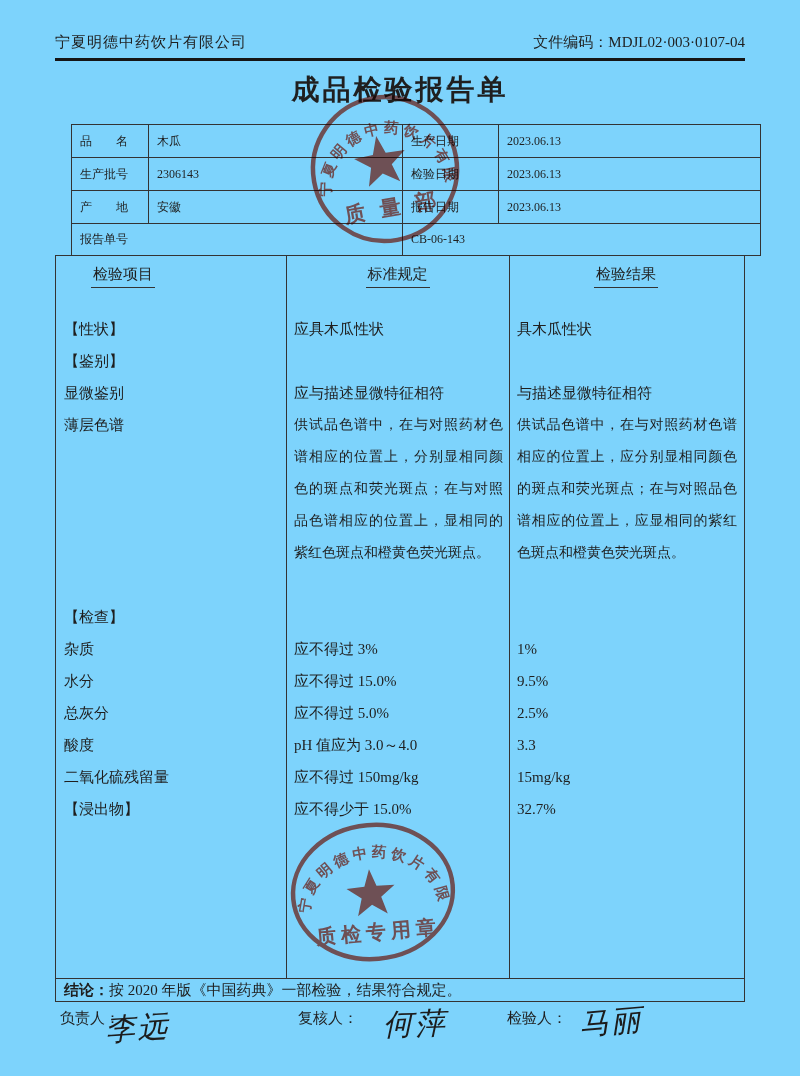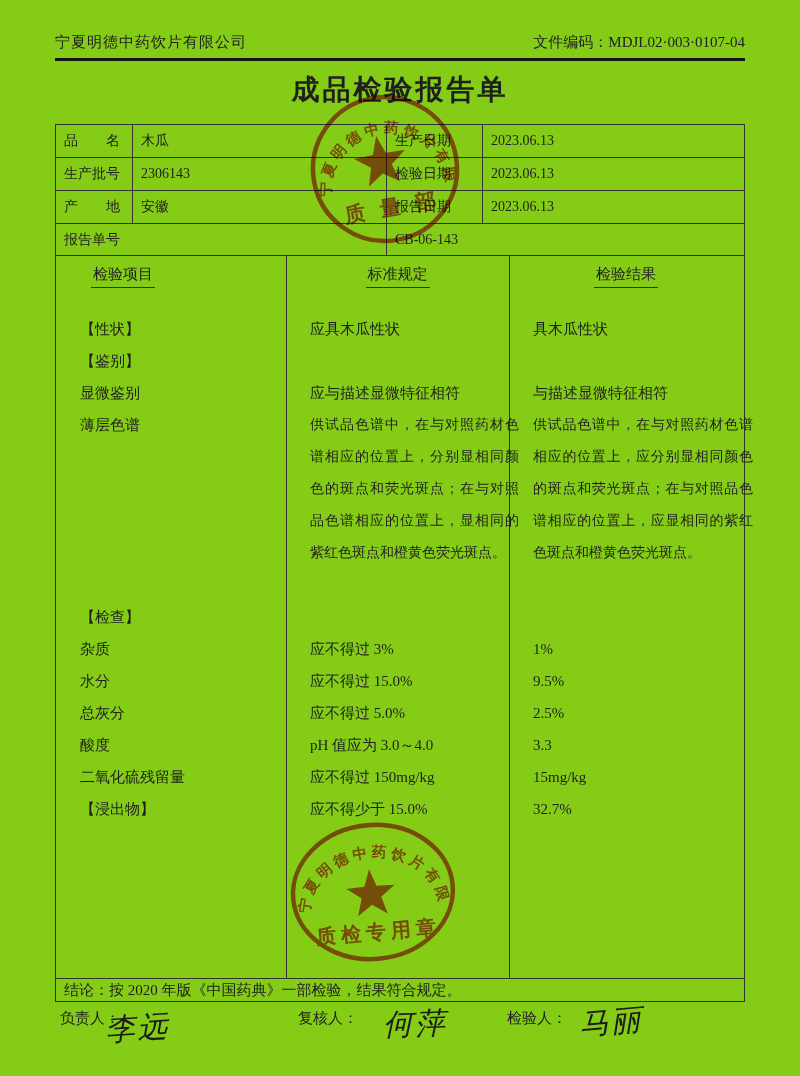--- a/index.html
+++ b/index.html
@@ -1,61 +1,61 @@
 <!DOCTYPE html>
 <html><head>
 <meta charset="utf-8">
 <style>
   html,body{margin:0;padding:0;background:#fff;}
   .page{
-    position:relative;width:800px;height:1076px;background:#84cc16;overflow:hidden;
+    position:relative;width:800px;height:1076px;background:#7dd3fc;overflow:hidden;
     font-family:"Liberation Serif","DejaVu Serif",serif;color:#1f1f1f;
   }
   
   .hdr-company{position:absolute;left:55px;top:33px;font-size:15px;letter-spacing:1px;}
   .hdr-code{position:absolute;right:55px;top:33px;font-size:15px;}
   .hdr-rule{position:absolute;left:55px;top:58px;width:690px;height:2.5px;background:#151515;}
   
   .title{position:absolute;left:0;top:71px;width:100%;text-align:center;
          font-size:28px;font-weight:bold;letter-spacing:3px;}
   
   .info-table{
-    position:absolute;left:55px;top:124px;width:690px;height:132px;box-sizing:border-box;
+    position:absolute;left:71px;top:124px;width:690px;height:132px;box-sizing:border-box;
     border:1.5px solid #333;display:grid;
     grid-template-columns:77px 254px 96px 1fr;grid-template-rows:33px 33px 33px 1fr;
-    font-size:14px;
+    font-size:12px;
   }
   .info-table .cell{box-sizing:border-box;border-right:1px solid #333;border-bottom:1px solid #333;
     padding-left:8px;display:flex;align-items:center;white-space:nowrap;}
   .info-table .no-r{border-right:none;}
   .info-table .no-b{border-bottom:none;}
   .info-table .span2{grid-column:span 2;}
   
   .main-table{
     position:absolute;left:55px;top:255px;width:690px;height:747px;box-sizing:border-box;
     border:1.5px solid #333;font-size:15px;
   }
   .vline{position:absolute;top:0;width:1px;height:722px;background:#333;}
   .vline.v1{left:230px;} .vline.v2{left:453px;}
   .mt-headers{position:absolute;left:0;top:0;right:0;height:57px;}
   .mt-h{position:absolute;top:9px;}
   .mt-h span{display:inline-block;border-bottom:1px solid #333;padding:0 2px 3px 2px;}
   .mt-h.h1{left:8px;margin-left:27px;}
   .mt-h.h2{left:230px;width:223px;text-align:center;}
   .mt-h.h3{left:453px;width:234px;text-align:center;}
-  .mt-body{position:absolute;left:16px;top:57px;right:0;}
+  .mt-body{position:absolute;left:0;top:57px;right:0;}
   .brow{display:grid;grid-template-columns:230px 223px 234px;height:32px;}
   .brow.tall{height:192px;}
   .brow .bc{box-sizing:border-box;padding:0 6px 0 8px;line-height:32px;white-space:nowrap;overflow:visible;}
   .brow .para{white-space:normal;font-size:14px;text-align:justify;line-height:32px;}
   .mt-conclusion{
     position:absolute;left:0;right:0;top:722px;height:23px;border-top:1px solid #333;
     box-sizing:border-box;padding-left:8px;line-height:22px;white-space:nowrap;
   }
-  .mt-conclusion .b{font-weight:normal;}
+  .mt-conclusion .b{font-weight:bold;}
   
   .sig-row{position:absolute;left:55px;top:1002px;width:720px;height:72px;font-size:15px;}
   .sig-label{position:absolute;top:7px;white-space:nowrap;}
   .sig-name{
     position:absolute;font-size:30px;font-style:italic;color:#1c1c1c;white-space:nowrap;
     letter-spacing:2px;
   }
   .sl1{left:5px;} .sl2{left:243px;} .sl3{left:452px;}
   .sn1{left:50px;top:6px;transform:rotate(-4deg);}
   .sn2{left:328px;top:2px;transform:rotate(-2deg);}

